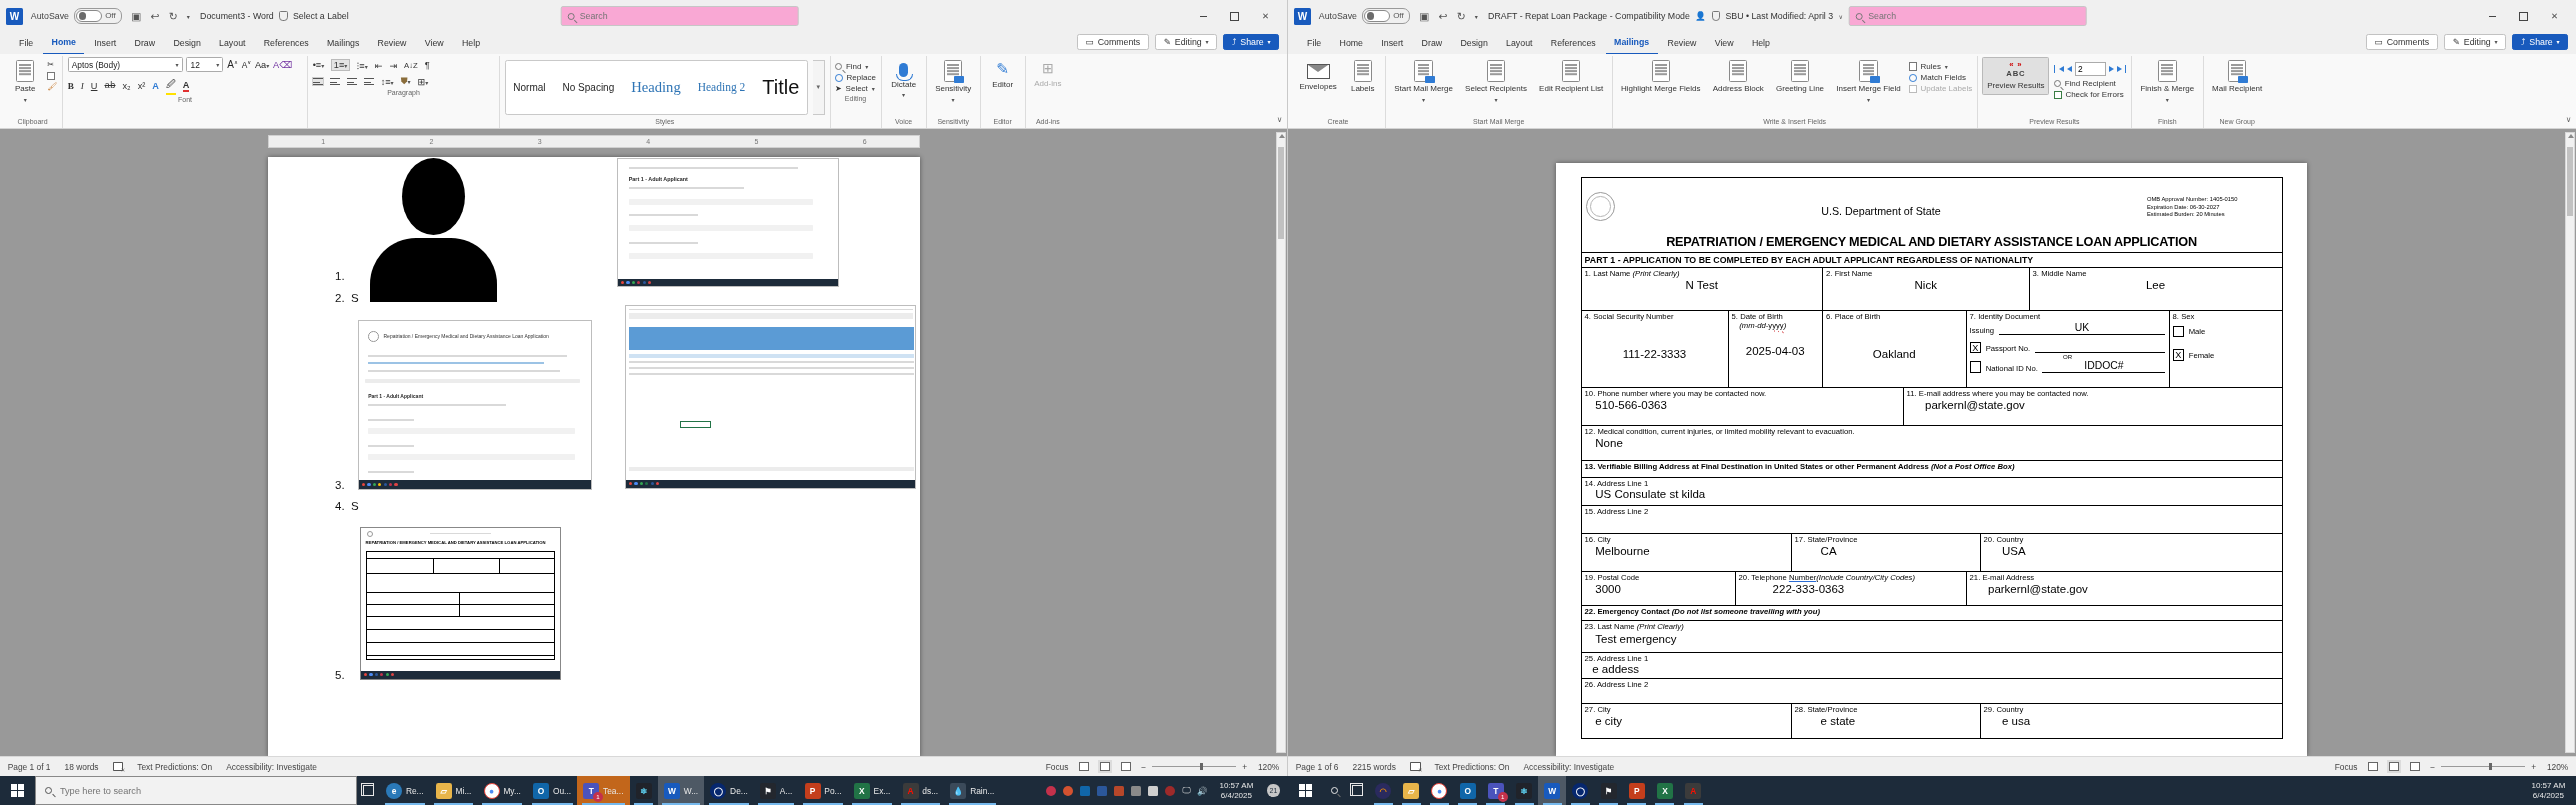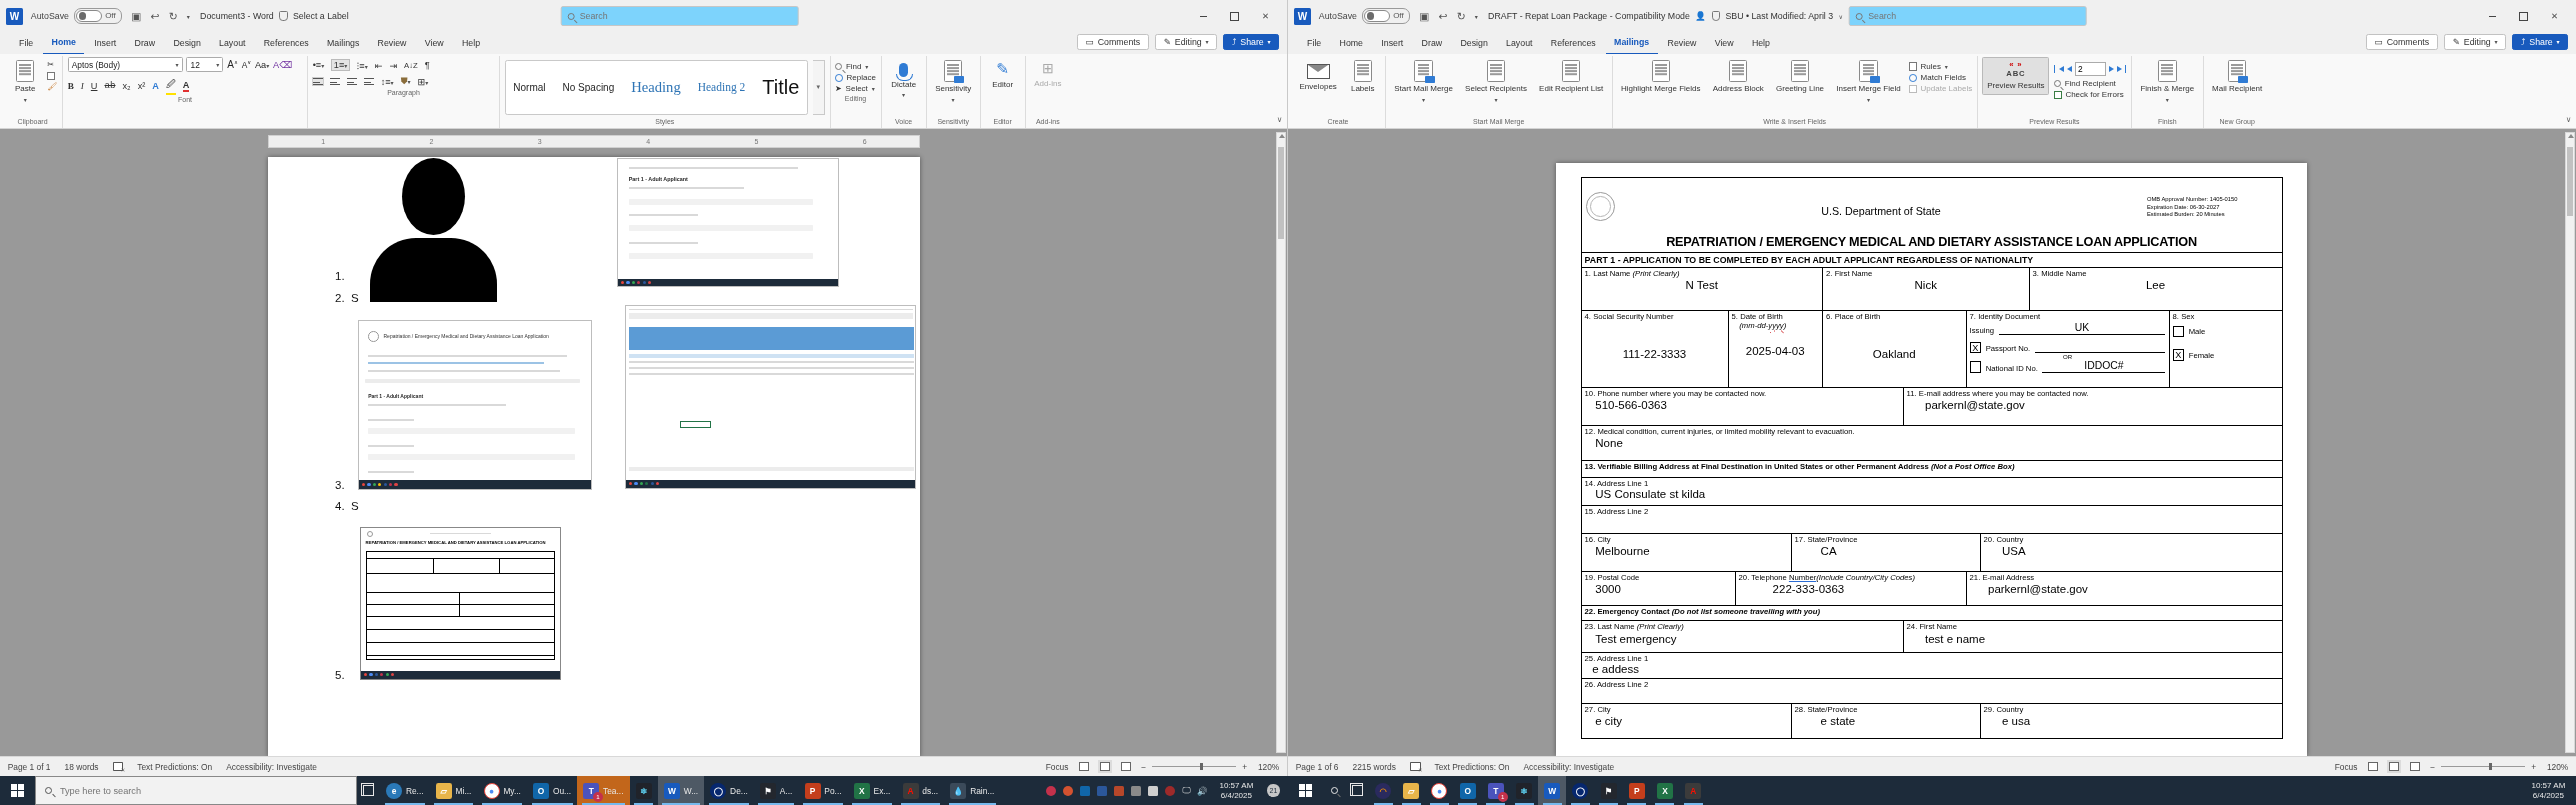--- a/index.html
+++ b/index.html
@@ -14,21 +14,21 @@
   .tbar { height:32px; background:#f0f0f0; display:flex; align-items:center; padding:0 6.1px; position:relative; flex:none; }
   .wicon { width:17px; height:17px; background:#185abd; color:#fff; font-weight:bold; font-size:10px; display:flex; align-items:center; justify-content:center; border-radius:1.5px; margin-right:7.7px; }
   .autosave { display:flex; align-items:center; gap:4.6px; font-size:8.8px; color:#444; }
   .pill { width:26px; height:12.3px; border:0.8px solid #8a8a8a; border-radius:7px; background:#fff; position:relative; }
   .pill::after { content:""; position:absolute; left:1.5px; top:1.5px; width:7.7px; height:7.7px; border-radius:50%; background:#6b6b6b; }
   .pillOff { font-size:8px; color:#555; border:0.8px solid #9a9a9a; border-radius:7px; padding:0.8px 5.4px 0.8px 1.5px; display:flex; align-items:center; gap:3.1px; }
   .qat { display:flex; align-items:center; gap:9.2px; margin:0 9.2px; color:#555; font-size:10.7px; }
   .qbtn { cursor:default; }
   .ttl { font-size:8.8px; color:#333; white-space:nowrap; margin-left:1px; display:flex; align-items:center; gap:5.4px;}
   .shield { display:inline-block; width:8.4px; height:9.2px; border:0.8px solid #777; border-radius:1.5px 1.5px 3.8px 3.8px; }
-  .tsearch { position:absolute; left:50%; transform:translateX(-35%); width:238px; height:20px; background:#7dd3fc; border:0.8px solid #c6c6c6; border-radius:2.3px; display:flex; align-items:center; padding:0 6.1px; gap:5.4px; }
+  .tsearch { position:absolute; left:50%; transform:translateX(-35%); width:238px; height:20px; background:#f9a8d4; border:0.8px solid #c6c6c6; border-radius:2.3px; display:flex; align-items:center; padding:0 6.1px; gap:5.4px; }
   .tsearch input { border:none; outline:none; font-size:8.8px; width:184px; color:#333; background:transparent; }
   .mag { width:7px; height:7px; border:1.2px solid #777; border-radius:50%; position:relative; flex:none; }
   .mag::after { content:""; position:absolute; width:3.8px; height:1.2px; background:#777; transform:rotate(45deg); left:5.4px; top:7px; }
   .wctrl { margin-left:auto; display:flex; }
   .wc { width:31px; height:23px; display:flex; align-items:center; justify-content:center; color:#444; font-size:9.2px; }
   .wc-min::after { content:""; width:7.7px; height:0.8px; background:#444; }
   .wc-max::after { content:""; width:7px; height:7px; border:0.8px solid #444; }
   .wc-close::after { content:"✕"; font-size:8.4px; }
 
   .tabs { height:21.5px; background:#f0f0f0; display:flex; align-items:flex-end; padding-left:10.7px; gap:1.5px; flex:none; }
@@ -112,21 +112,21 @@
   .frow { display:flex; border-bottom:0.8px solid #000; }
   .frow:last-child { border-bottom:none; }
   .fcell { border-right:0.8px solid #000; padding:0.8px 3.1px; position:relative; }
   .fcell:last-child { border-right:none; }
   .flab { font-size:7.7px; }
   .flab i { font-style:italic; }
   .fval { font-size:11.5px; padding:1.5px 0 2.3px 10.7px; }
   .fval.c { text-align:center; padding-left:0; }
   .thick { border-bottom-width:1.5px; }
   .bluew { text-decoration:underline; text-decoration-color:#2b6cd4; }
-  .sqg { text-decoration:underline wavy #d13438; font-style:italic; }
+  .sqg { text-decoration:underline wavy #d13438; }
   .cb { display:inline-flex; width:11.5px; height:11.5px; border:0.8px solid #000; align-items:center; justify-content:center; font-size:9.2px; vertical-align:middle; flex:none; }
   .uline { border-bottom:0.8px solid #000; flex:1; text-align:center; font-size:10.4px; line-height:1.1; }
   .idrow { display:flex; align-items:flex-end; gap:4.6px; font-size:7.7px; margin-top:1.5px; }
 
   
   .sbar { height:20px; background:#f0f0f0; border-top:0.8px solid #d8d8d8; display:flex; align-items:center; padding:0 7.7px; gap:14px; font-size:8.4px; color:#444; flex:none; }
   .sbar .right { margin-left:auto; display:flex; align-items:center; gap:10.7px; }
   .viewic { width:10px; height:9.2px; border:0.8px solid #666; background:#fff; }
   .viewic.sel { outline:2.3px solid #dcdcdc; }
   .zslider { display:flex; align-items:center; gap:6.1px; }
@@ -822,24 +822,20 @@
             <div class="fcell" style="width:100%">
               <div class="flab" style="font-weight:bold"><span>22.  Emergency Contact </span><i>(Do not list someone travelling with you)</i></div>
             </div>
           </div>
 
         <div class="frow" style="height:32px">
           <div class="fcell" style="width:46%">
               <div class="flab"><span>23.  Last Name </span><i>(Print Clearly)</i></div>
               <div class="fval">Test emergency</div>
             </div>
-          <div class="fcell" style="width:54%">
-              <div class="flab">24.  First Name</div>
-              <div class="fval" style="padding-left:18.4px">test e name</div>
-            </div>
         </div>
 
         <div class="frow" style="height:26px">
             <div class="fcell" style="width:100%">
               <div class="flab">25.  Address Line 1</div>
               <div class="fval" style="padding:0 0 0 7.7px">e addess</div>
             </div>
           </div>
         <div class="frow" style="height:24.5px">
             <div class="fcell" style="width:100%">

